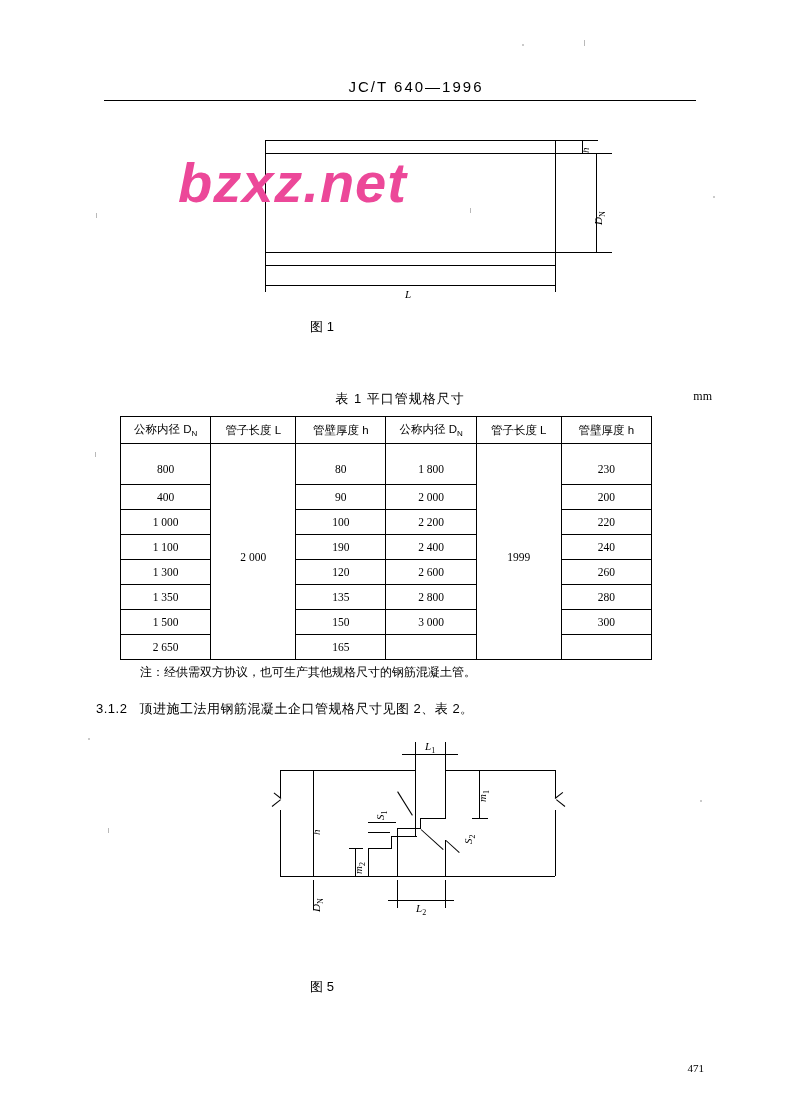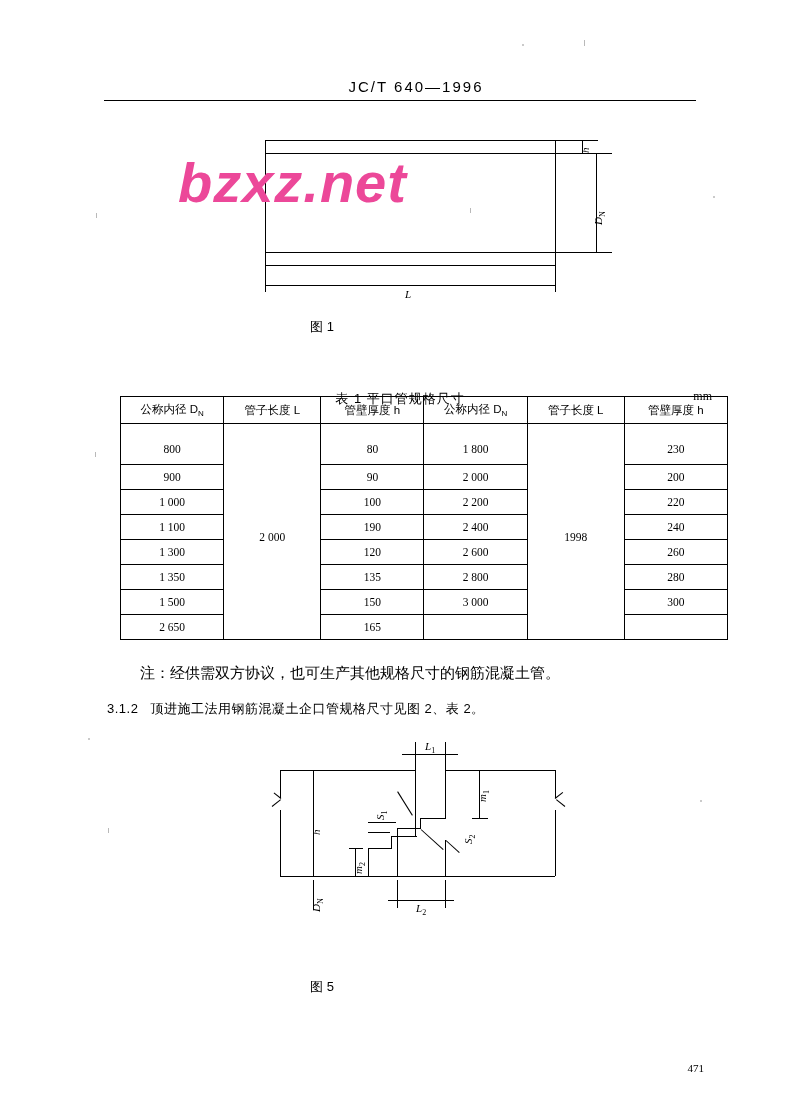--- a/index.html
+++ b/index.html
@@ -114,22 +114,22 @@
   }
   .unit-mm {
     position: absolute;
     right: 88px; top: 389px;
     font-family: "Liberation Serif", serif;
     font-size: 12px;
   }
 
   table.spec {
     position: absolute;
-    left: 120px; top: 396px;
-    width: 608px;
+    left: 120px; top: 416px;
+    width: 532px;
     border-collapse: collapse;
     font-family: "Liberation Serif", serif;
     font-size: 11.5px;
   }
   table.spec th, table.spec td {
     border: 1px solid #000;
     text-align: center;
     padding: 0;
   }
   table.spec thead th {
@@ -140,26 +140,26 @@
   }
   table.spec tbody td {
     height: 24px;
   }
   table.spec tbody tr:first-child td { padding-top: 10px; height: 30px; }
 
   .note {
     position: absolute;
     left: 140px; top: 664px;
     font-family: "Liberation Sans", sans-serif;
-    font-size: 15px;
+    font-size: 12px;
   }
 
   .clause {
     position: absolute;
-    left: 107px; top: 700px;
+    left: 96px; top: 700px;
     font-family: "Liberation Sans", sans-serif;
     font-size: 13px;
     letter-spacing: 0.5px;
   }
   .clause .num { margin-right: 12px; }
 
   
   .fig2 {
     position: absolute;
     left: 250px; top: 740px;
@@ -237,25 +237,25 @@
         <th style="width:16%">管子长度 L</th>
         <th style="width:17%">管壁厚度 h</th>
       </tr>
     </thead>
     <tbody>
       <tr>
         <td>800</td>
         <td rowspan="8">2 000</td>
         <td>80</td>
         <td>1 800</td>
-        <td rowspan="8">1998</td>
+        <td rowspan="8">1999</td>
         <td>230</td>
       </tr>
       <tr>
-        <td>900</td>
+        <td>400</td>
         <td>90</td>
         <td>2 000</td>
         <td>200</td>
       </tr>
       <tr>
         <td>1 000</td>
         <td>100</td>
         <td>2 200</td>
         <td>220</td>
       </tr>

